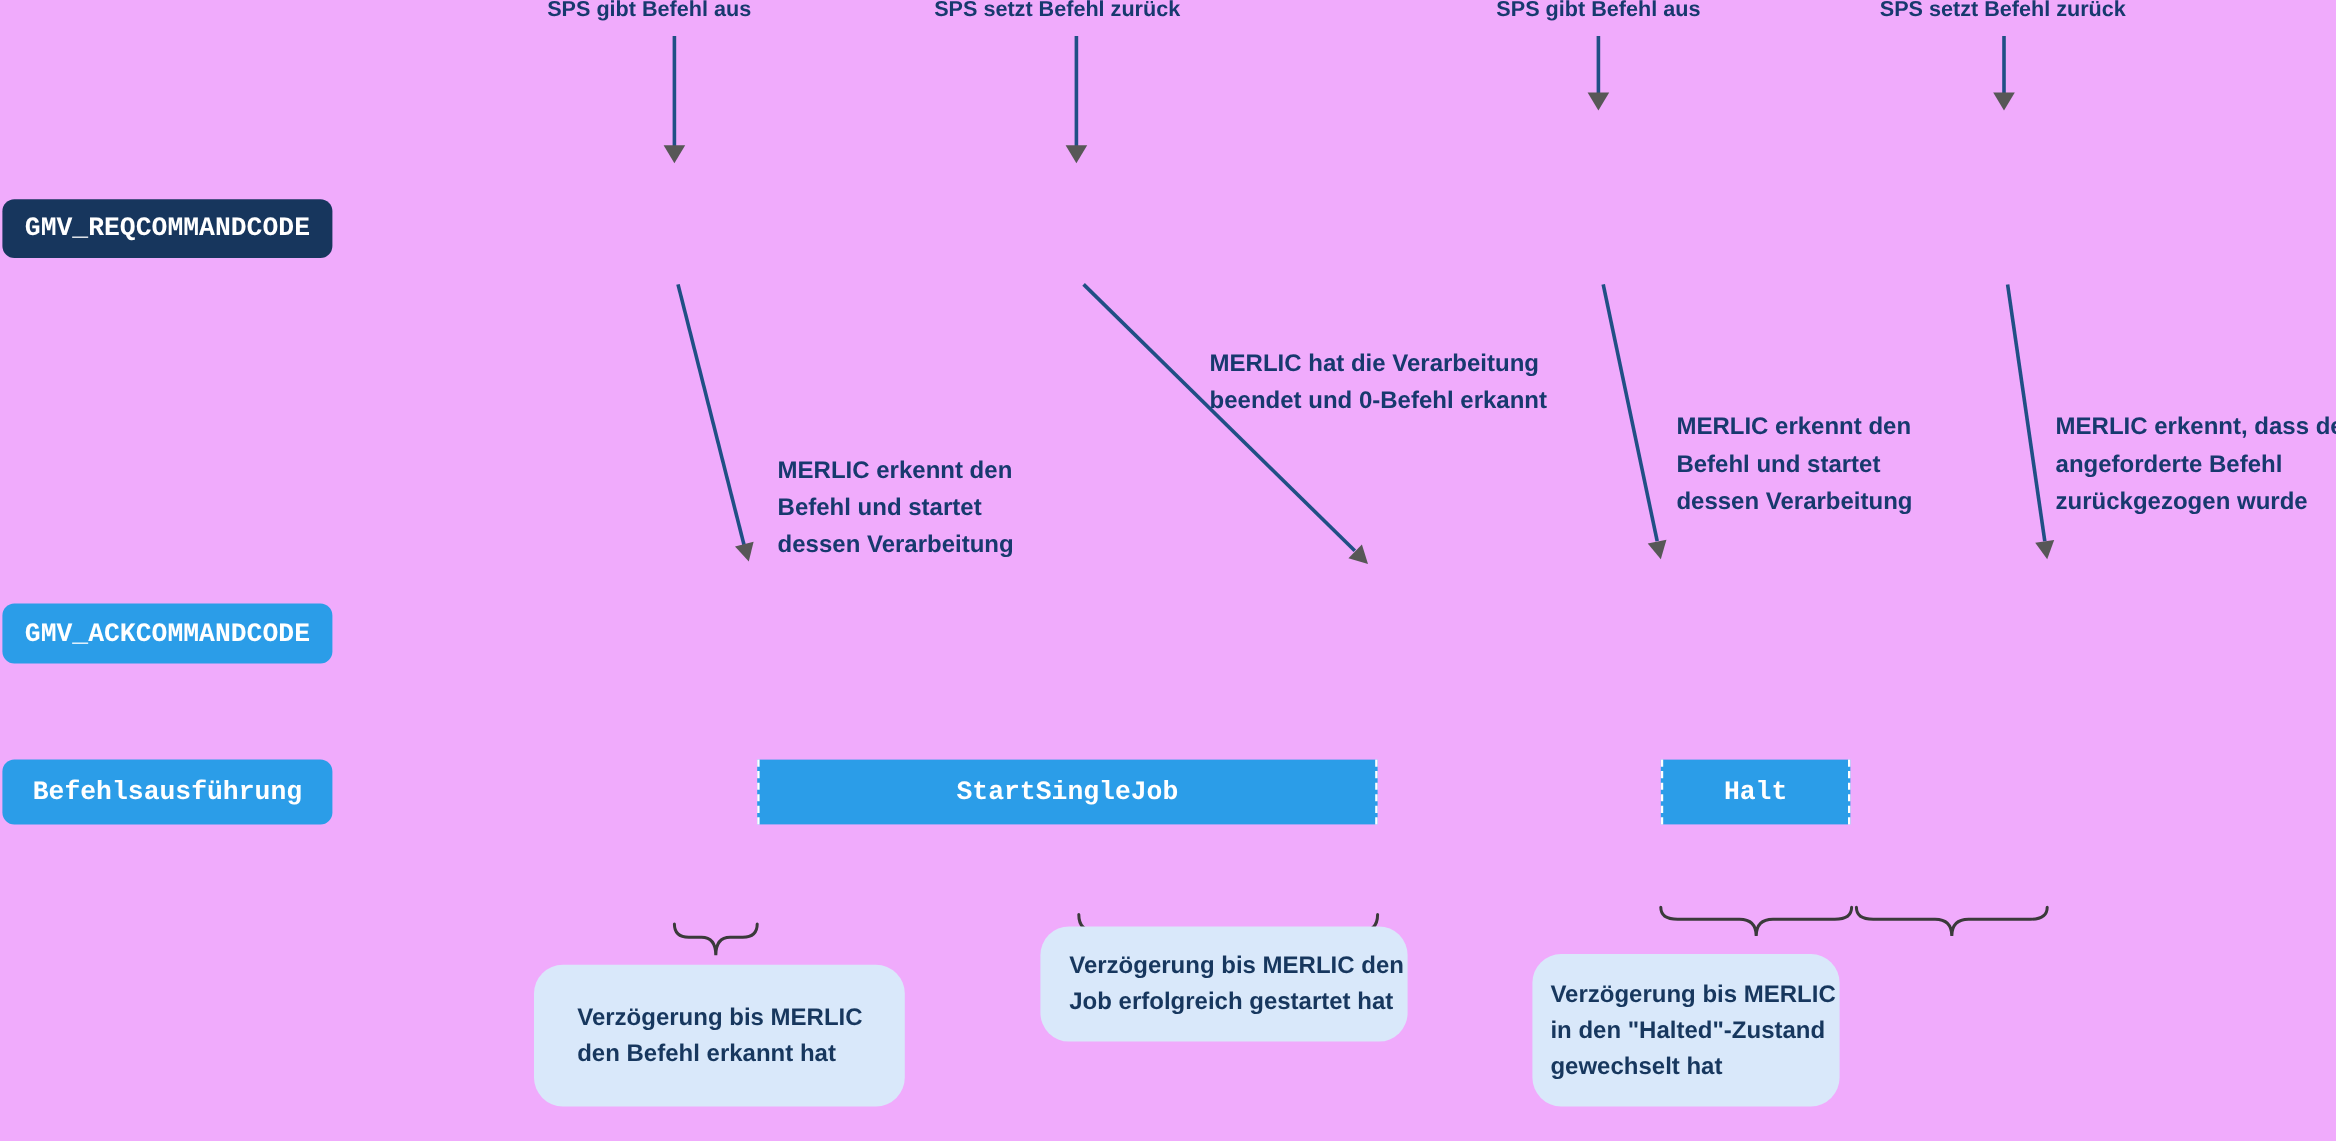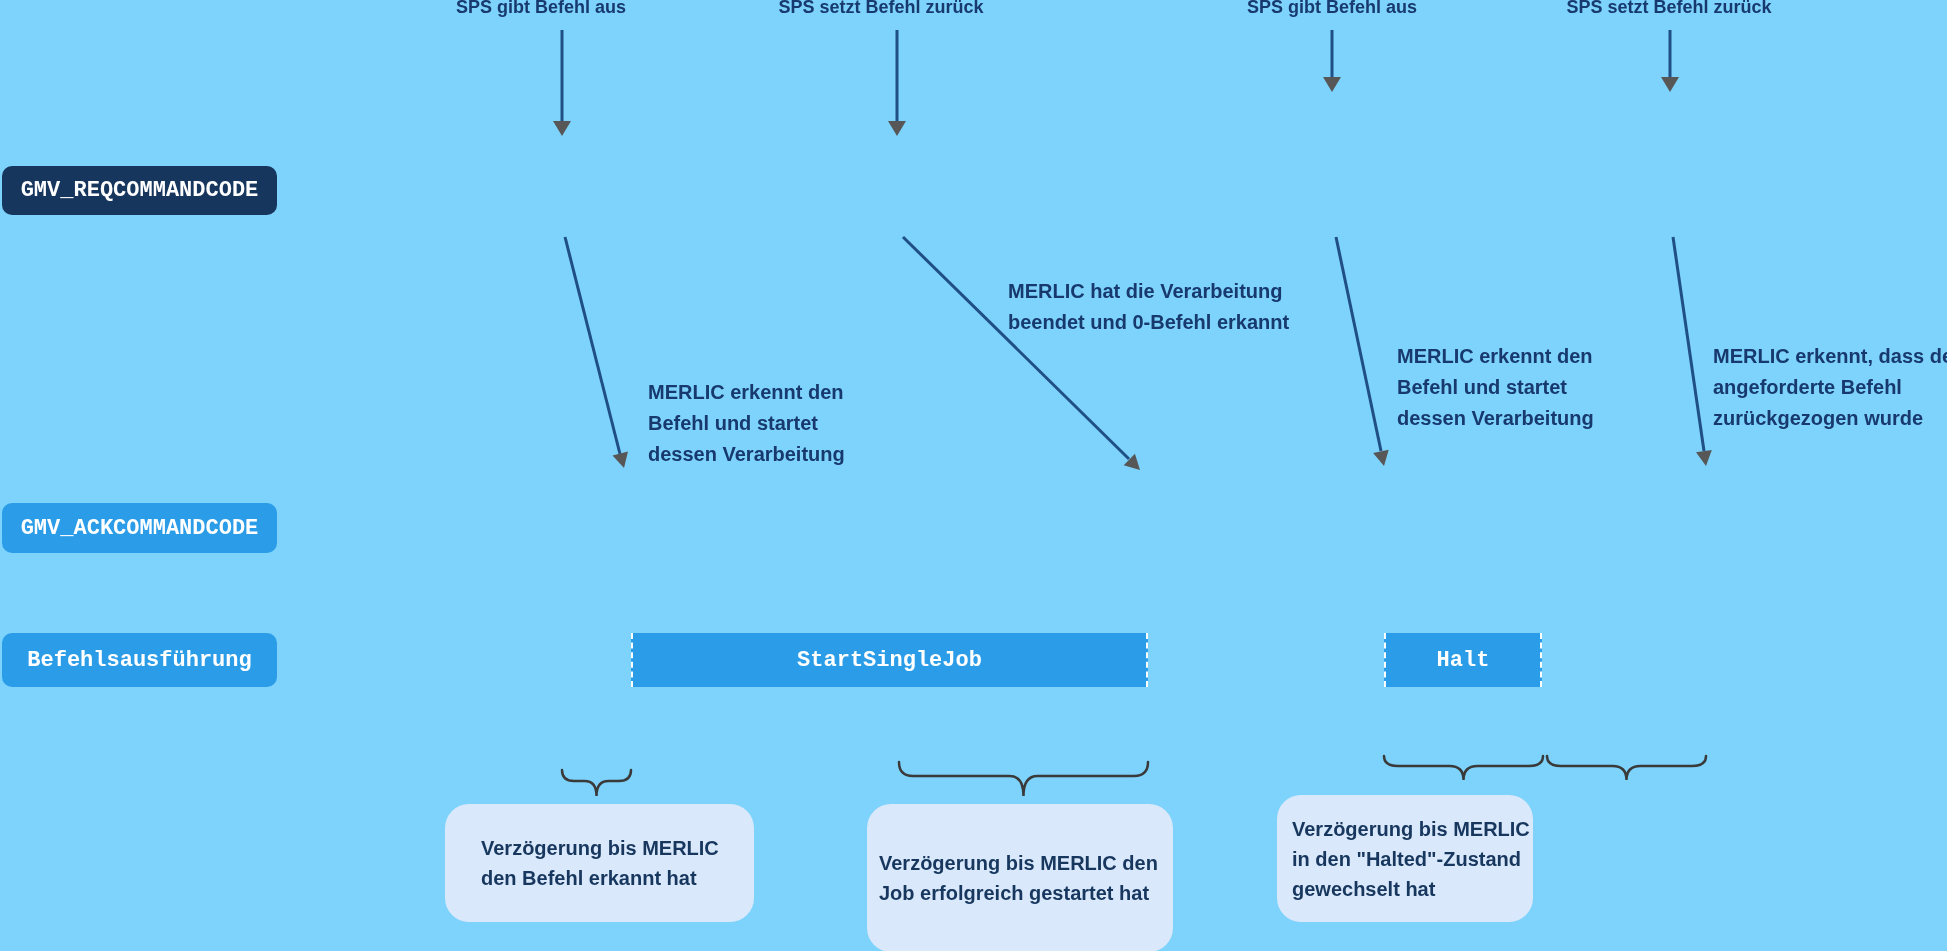--- a/index.html
+++ b/index.html
@@ -1,20 +1,20 @@
 <!DOCTYPE html>
 <html><head>
 <meta charset="utf-8">
 <style>
   html, body { margin: 0; padding: 0; background: #000; }
   .stage {
     position: relative;
     width: 1947px;
     height: 951px;
-    background: #7dd3fc;
+    background: #f0abfc;
     overflow: hidden;
     font-family: "Liberation Sans", sans-serif;
   }
   .svg-overlay {
     position: absolute;
     left: 0; top: 0;
     width: 1947px; height: 951px;
   }
   .top-label {
     position: absolute;
@@ -137,30 +137,30 @@
   <div class="row-label row-blue" style="top:503px;height:50px">GMV_ACKCOMMANDCODE</div>
   <div class="row-label row-navy" style="top:166px;height:49px">GMV_REQCOMMANDCODE</div>
   <div class="row-label row-blue" style="top:633px;height:54px">Befehlsausführung</div>
 
   <div class="exec-bar" style="left:631px;top:633px;width:517px;height:54px">StartSingleJob</div>
   <div class="exec-bar" style="left:1384px;top:633px;width:158px;height:54px">Halt</div>
 
   <div class="annotation" style="left:648px;top:377px">MERLIC erkennt den
 Befehl und startet
 dessen Verarbeitung</div>
-  <div class="annotation" style="left:1008px;top:276px">MERLIC hat die Verarbeitung
+  <div class="annotation" style="left:1008px;top:288px">MERLIC hat die Verarbeitung
 beendet und 0-Befehl erkannt</div>
   <div class="annotation" style="left:1397px;top:341px">MERLIC erkennt den
 Befehl und startet
 dessen Verarbeitung</div>
   <div class="annotation" style="left:1713px;top:341px">MERLIC erkennt, dass der
 angeforderte Befehl
 zurückgezogen wurde</div>
 
   <div class="callout" style="left:445px;top:804px;width:309px;height:118px;padding-left:36px">Verzögerung bis MERLIC
 den Befehl erkannt hat</div>
-  <div class="callout" style="left:867px;top:804px;width:306px;height:148px;padding-left:12px">Verzögerung bis MERLIC den
+  <div class="callout" style="left:867px;top:772px;width:306px;height:96px;padding-left:24px">Verzögerung bis MERLIC den
 Job erfolgreich gestartet hat</div>
   <div class="callout" style="left:1277px;top:795px;width:256px;height:127px;padding-left:15px">Verzögerung bis MERLIC
 in den "Halted"-Zustand
 gewechselt hat</div>
 
 </div>
 
 </body></html>

